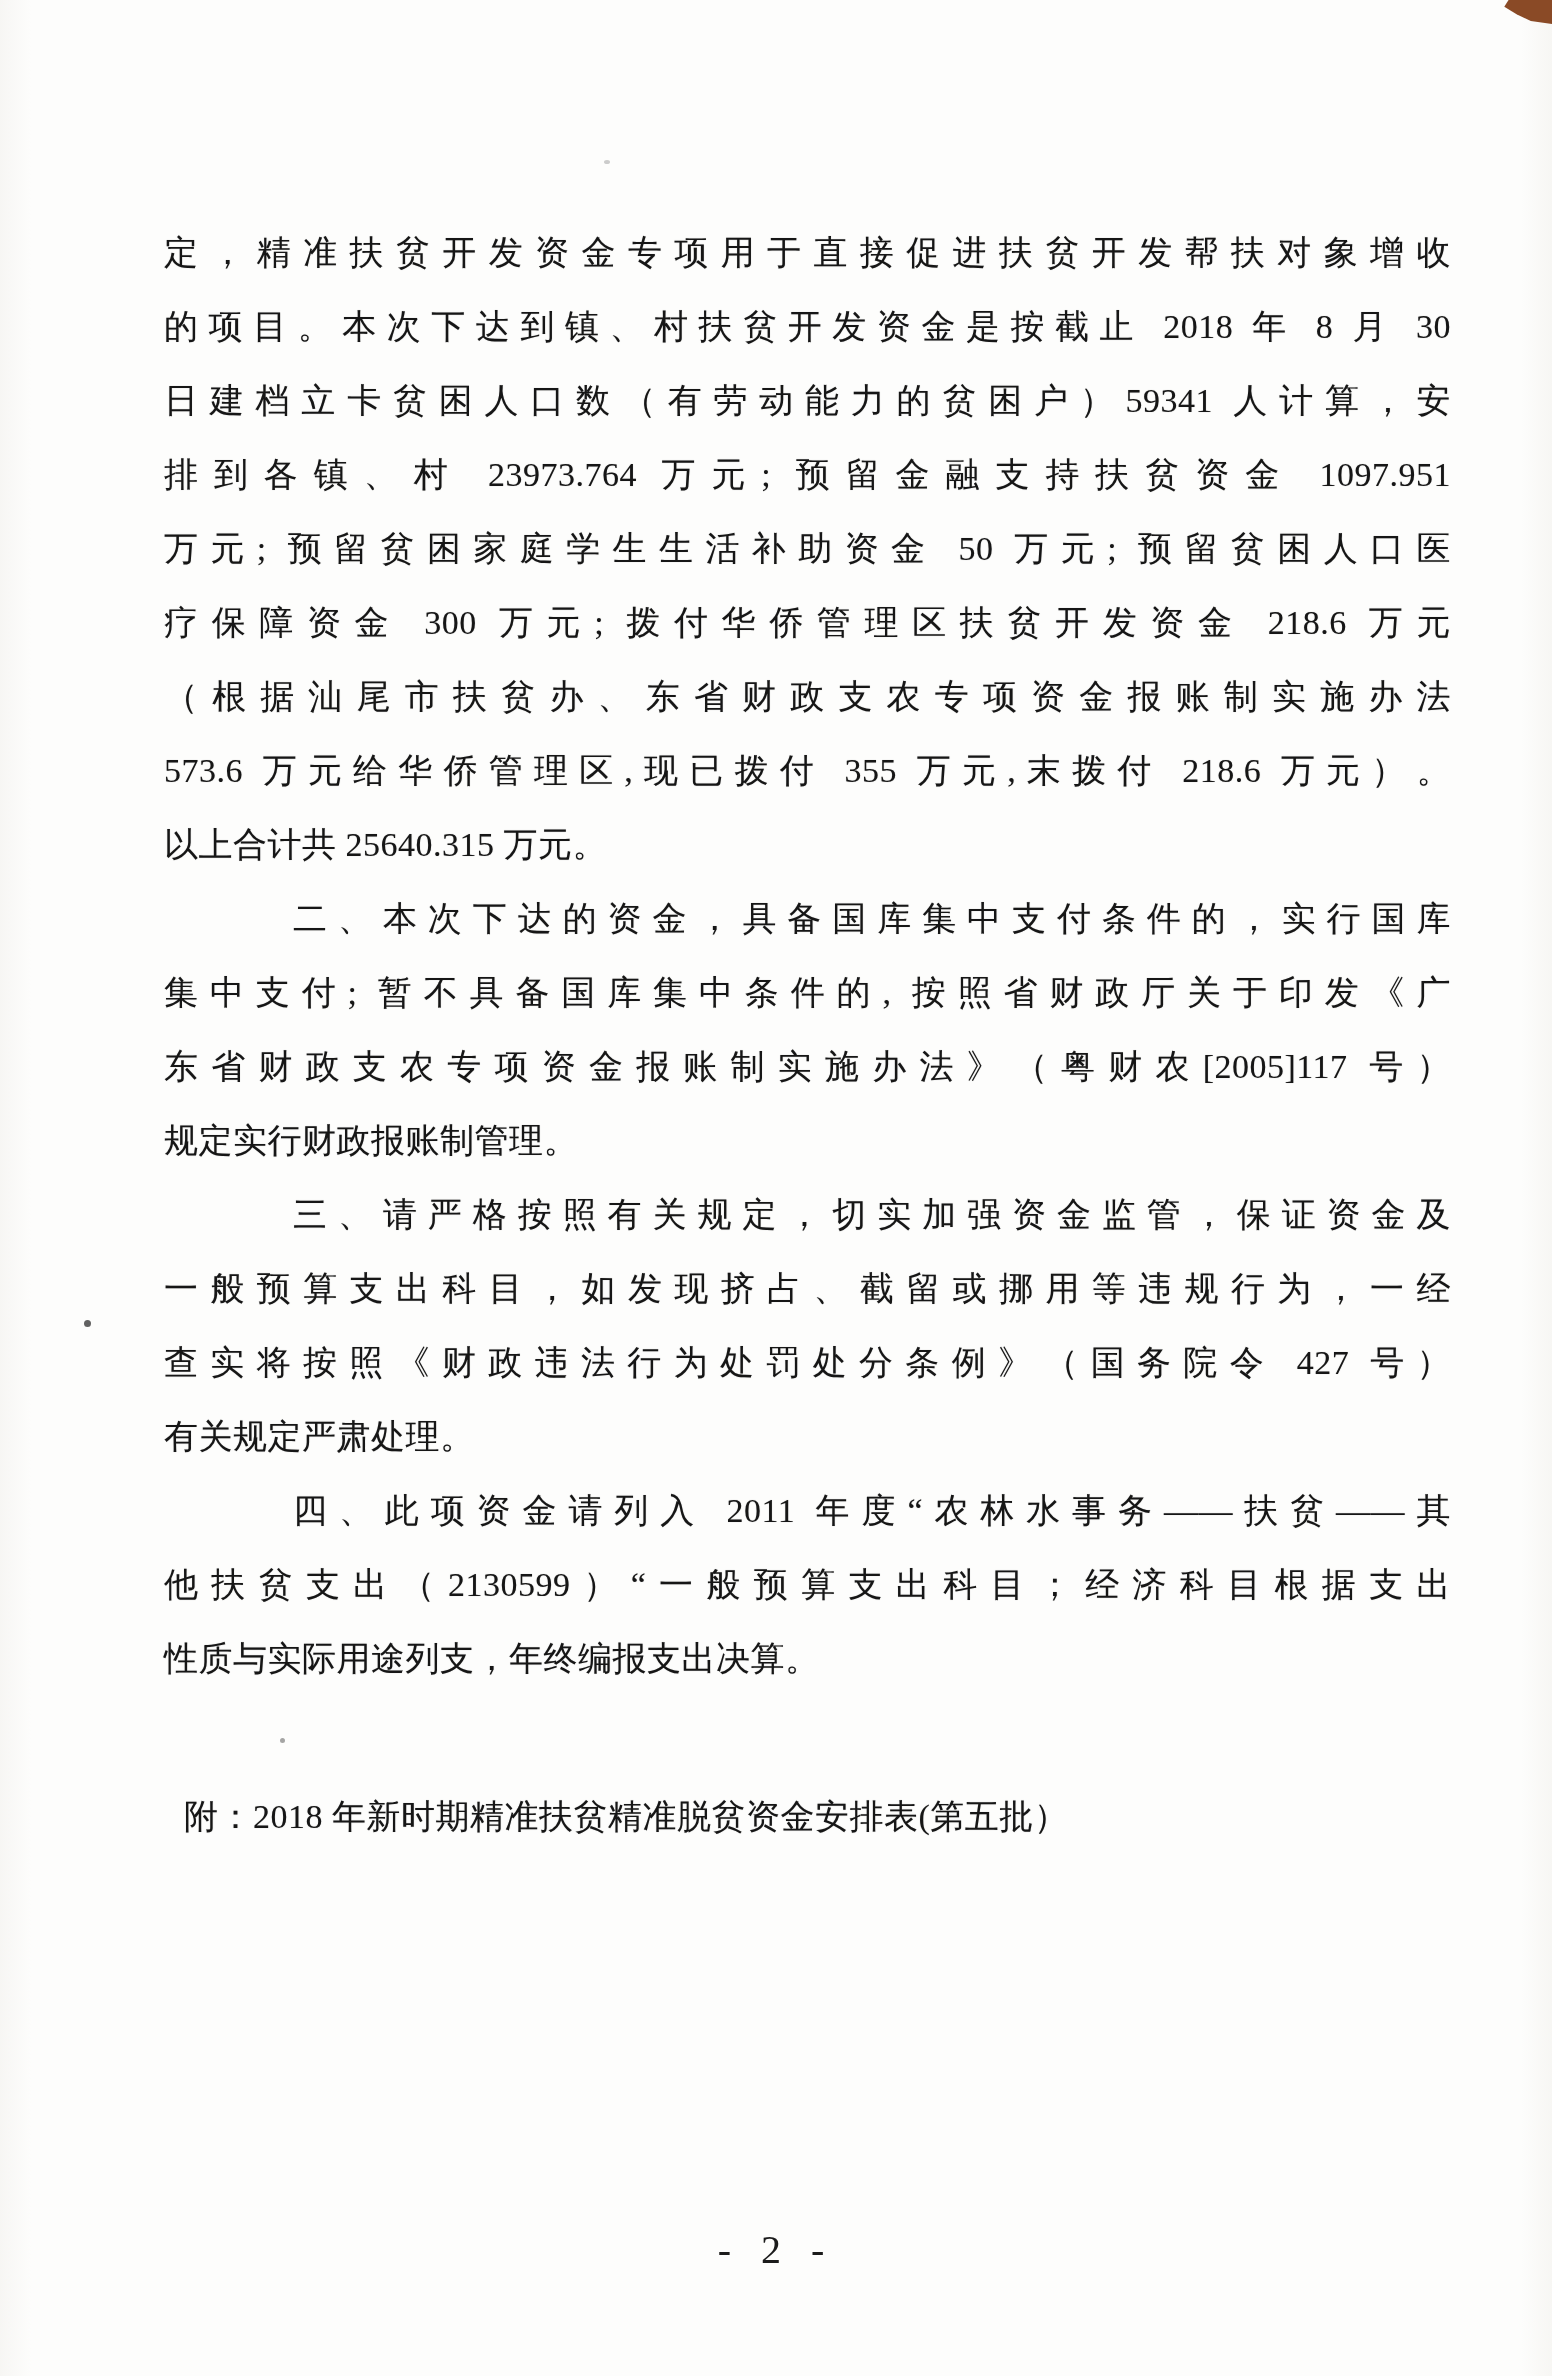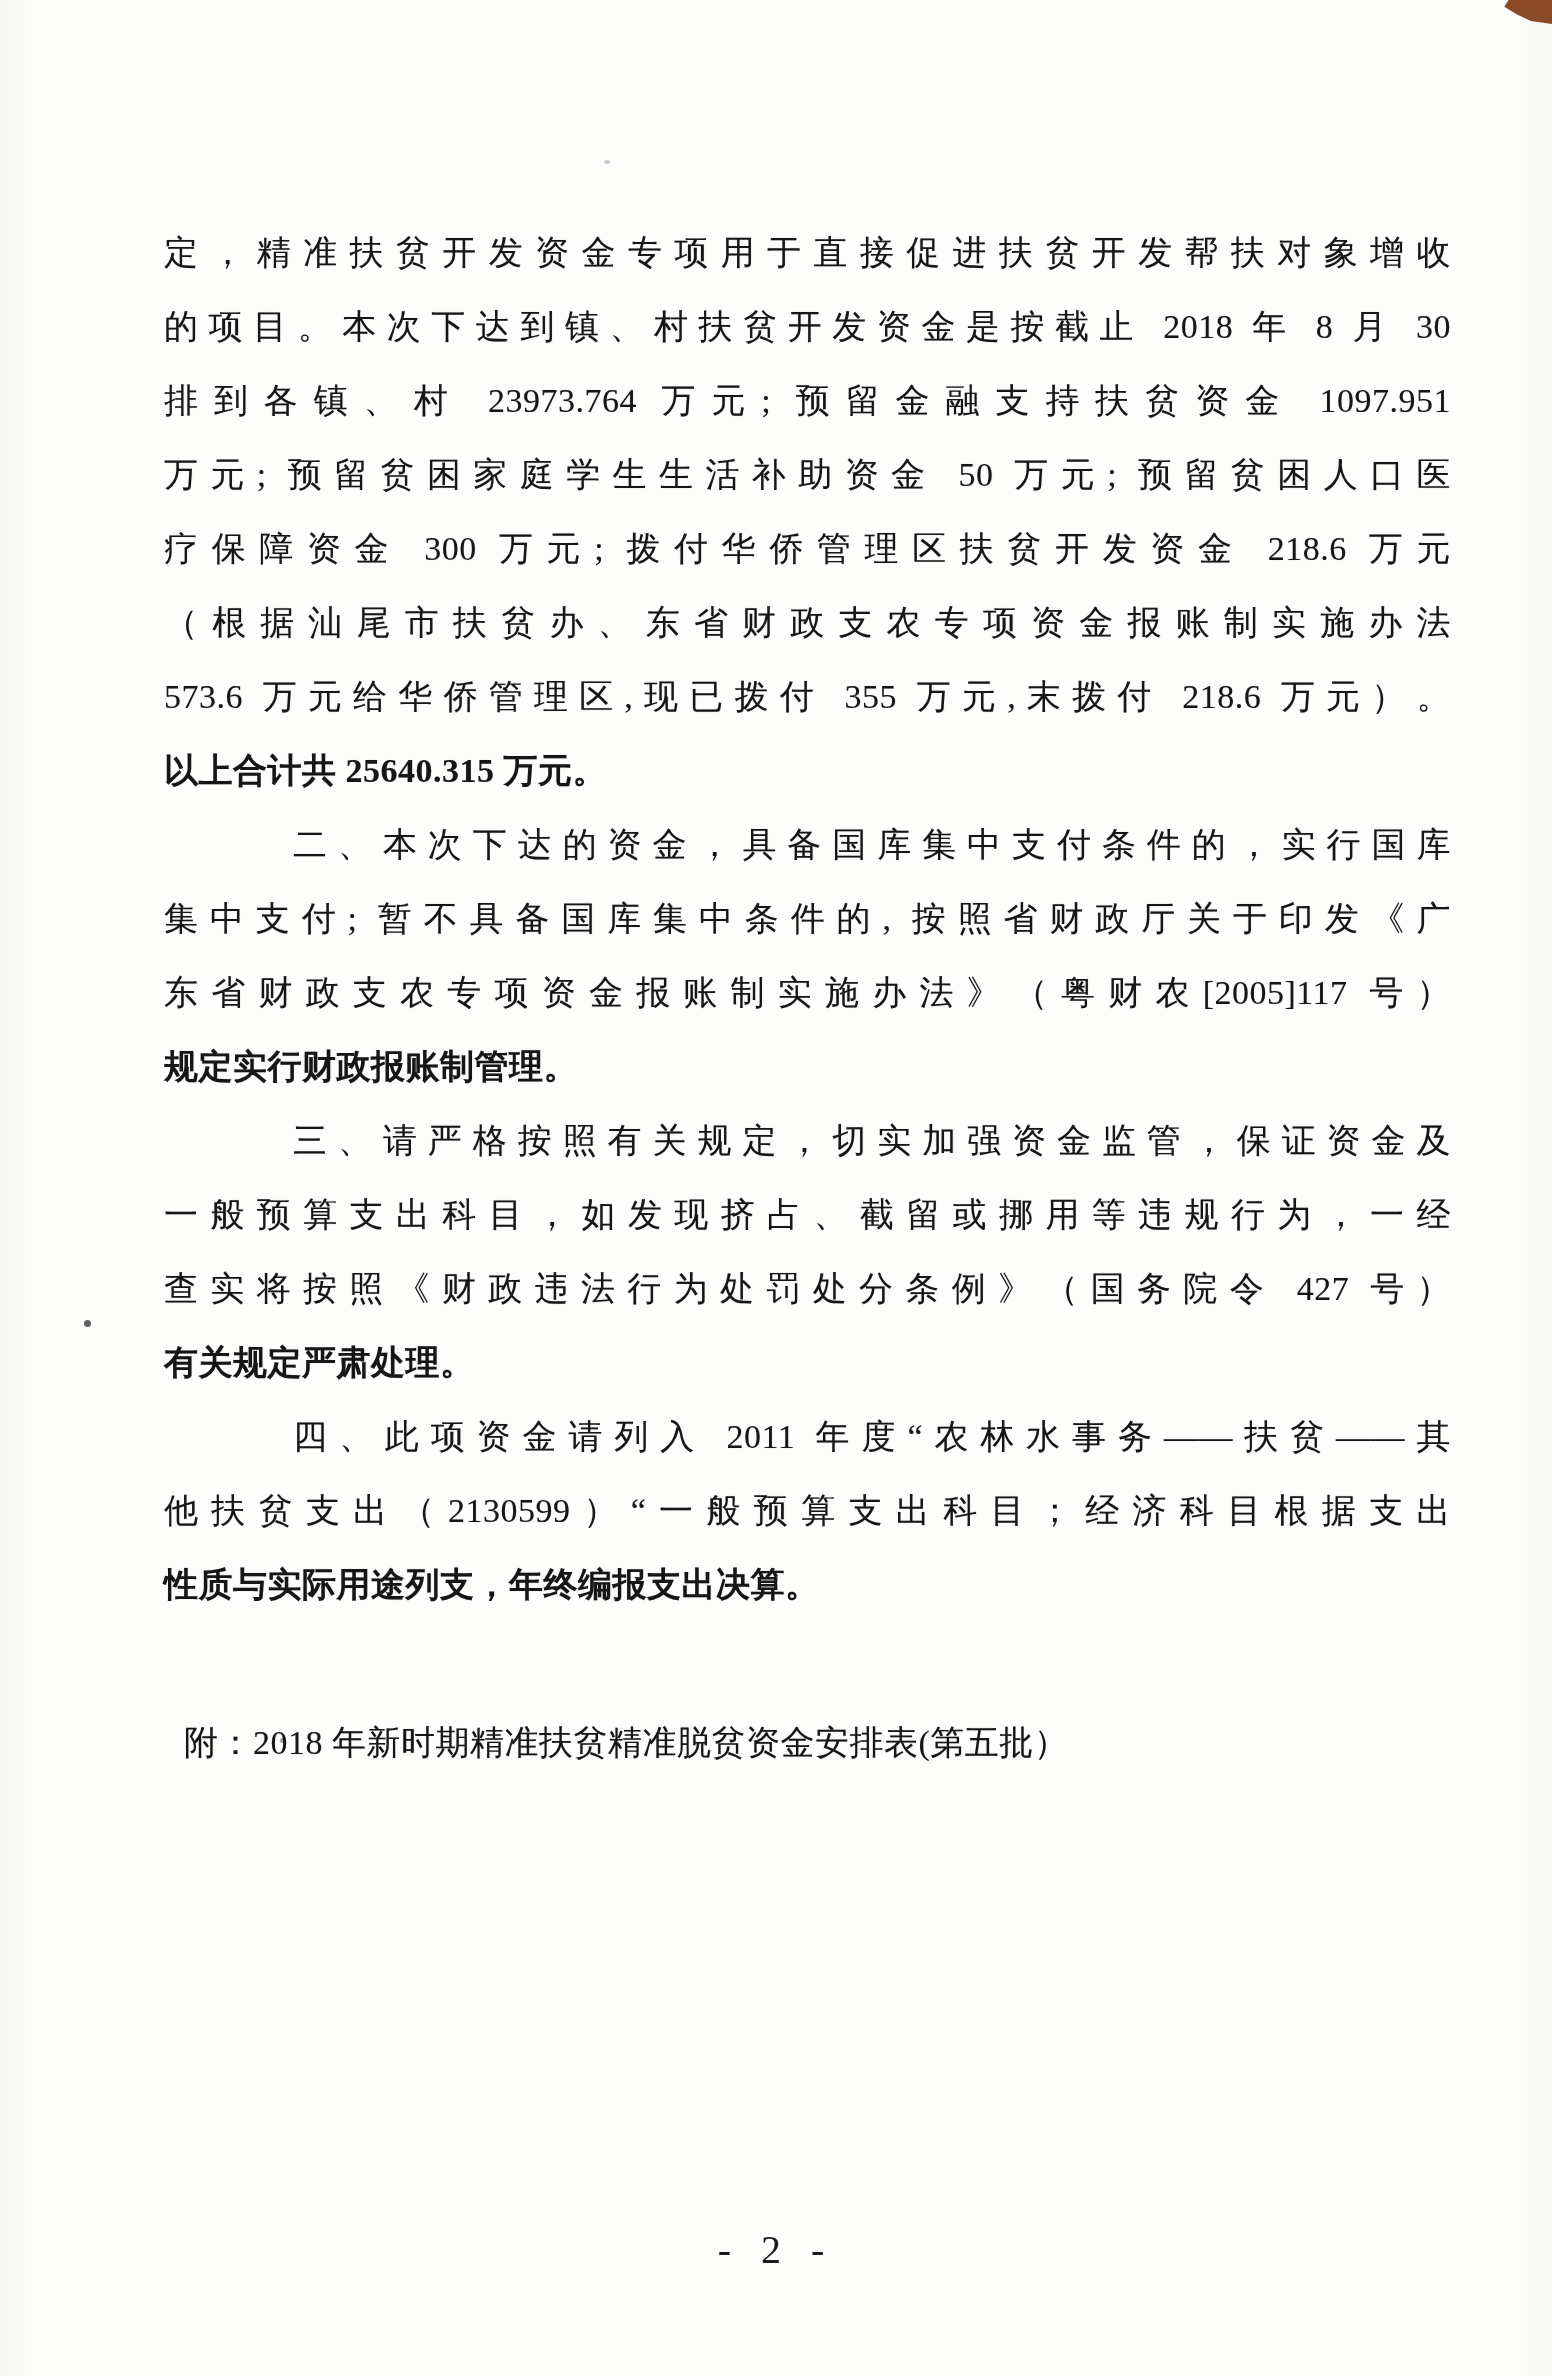--- a/index.html
+++ b/index.html
@@ -34,21 +34,20 @@
   }
   .line {
     text-align: justify;
     text-align-last: justify;
     text-justify: inter-character;
     white-space: nowrap;
   }
   .line.no-j {
     text-align: left;
     text-align-last: left;
-    font-weight: bold;
   }
   .line.indent {
     text-indent: 129px;
   }
   .attachment {
     margin-top: 84px;
     text-align: left;
     text-align-last: left;
     white-space: nowrap;
     margin-left: 20px;
@@ -89,20 +88,21 @@
 <div class="page">
 
   <div class="corner-blob"></div>
   <div class="speck s1"></div>
   <div class="speck s2"></div>
   <div class="speck s3"></div>
 
   <div class="text-block">
     <div class="line">定，精准扶贫开发资金专项用于直接促进扶贫开发帮扶对象增收</div>
     <div class="line">的项目。本次下达到镇、村扶贫开发资金是按截止 2018 年 8 月 30</div>
+    <div class="line">日建档立卡贫困人口数（有劳动能力的贫困户）59341 人计算，安</div>
     <div class="line">排到各镇、村 23973.764 万元; 预留金融支持扶贫资金 1097.951</div>
     <div class="line">万元; 预留贫困家庭学生生活补助资金 50 万元; 预留贫困人口医</div>
     <div class="line">疗保障资金 300 万元; 拨付华侨管理区扶贫开发资金 218.6 万元</div>
     <div class="line">（根据汕尾市扶贫办、东省财政支农专项资金报账制实施办法</div>
     <div class="line">573.6 万元给华侨管理区,现已拨付 355 万元,末拨付 218.6 万元）。</div>
     <div class="line no-j">以上合计共 25640.315 万元。</div>
     <div class="line indent">二、本次下达的资金，具备国库集中支付条件的，实行国库</div>
     <div class="line">集中支付; 暂不具备国库集中条件的, 按照省财政厅关于印发《广</div>
     <div class="line">东省财政支农专项资金报账制实施办法》（粤财农[2005]117 号）</div>
     <div class="line no-j">规定实行财政报账制管理。</div>

